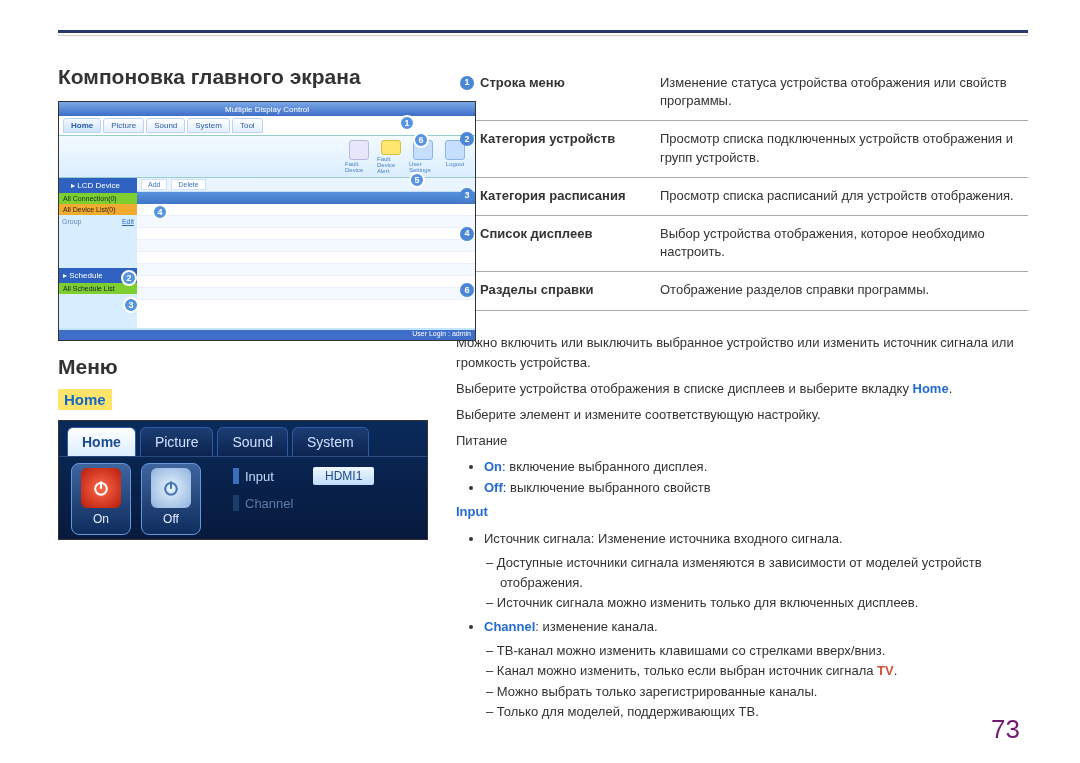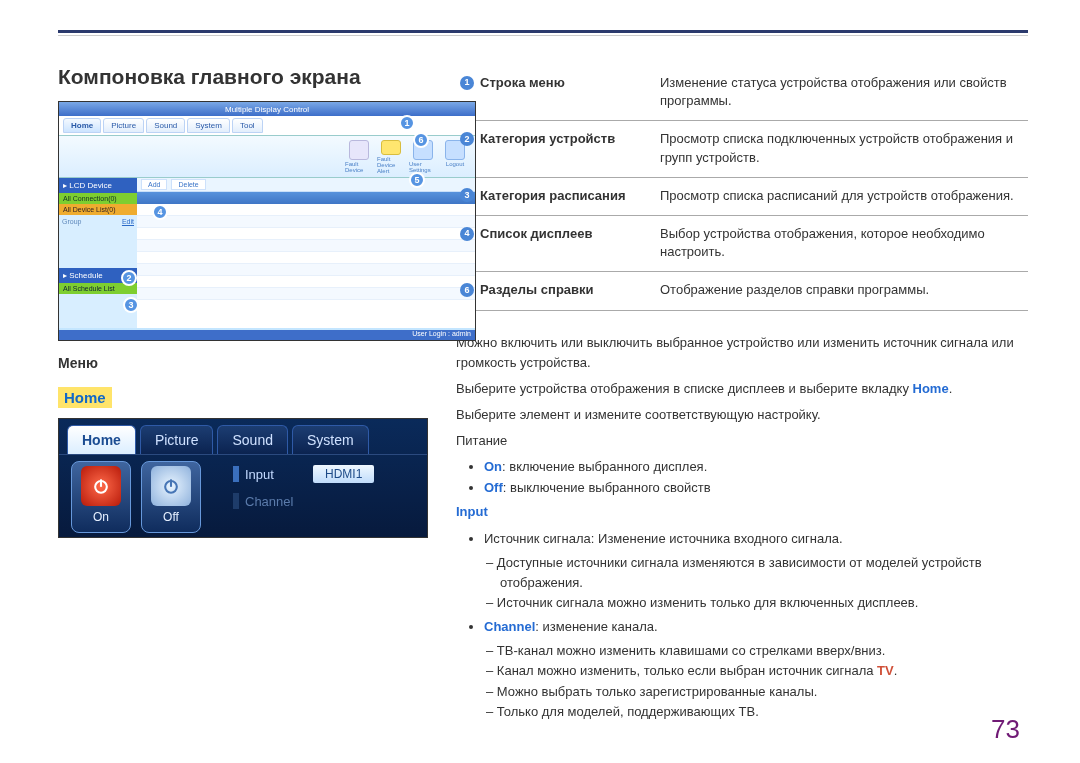--- a/index.html
+++ b/index.html
@@ -33,23 +33,23 @@
   }
   .left-col { width: 370px; flex-shrink:0; }
   .right-col { flex: 1; }
   h1 {
     font-size: 21px;
     font-weight: bold;
     margin: 0 0 12px 0;
     color: #333;
   }
   h2.menu {
-    font-size: 14px;
+    font-size: 21px;
     font-weight: bold;
-    margin: 14px 0 16px 0;
+    margin: 14px 0 10px 0;
   }
   .hl-home {
     display: inline-block;
     background: #ffe46a;
     color: #1268c7;
     font-weight: bold;
     font-size: 15px;
     padding: 2px 6px;
     margin-bottom: 10px;
   }
@@ -98,21 +98,21 @@
     display:flex;
     align-items:center;
     justify-content:flex-end;
     padding: 0 6px;
     gap:4px;
   }
   .s1-tool { width:28px; height:34px; display:flex; flex-direction:column; align-items:center; font-size:6px; color:#4a80c7; }
   .s1-tool-icon { width:20px; height:20px; border-radius:3px; margin-bottom:1px; }
   .s1-body { display:flex; height: calc(100% - 88px); }
   .s1-side { width:78px; display:flex; flex-direction:column; }
-  .s1-side-hdr { background:#2f61c0; color:#fff; padding:3px 4px; font-size:8px; display:flex; justify-content:space-between; align-items:center;}
+  .s1-side-hdr { background:#2f61c0; color:#fff; padding:3px 12px; font-size:8px; display:flex; justify-content:space-between; align-items:center;}
   .s1-side-sub { background:#7ece30; color:#132; padding:2px 4px; font-size:7px; }
   .s1-side-sub2 { background:#efac2f; color:#322; padding:2px 4px; font-size:7px; }
   .s1-side-fill { flex:1; background:#d8eeff; padding:3px; font-size:7px; color:#5f88bb; display:flex; justify-content:space-between;}
   .s1-side-hdr2 { background:#2f61c0; color:#fff; padding:3px 4px; }
   .s1-side-sub3 { background:#7ece30; color:#123; padding:2px 4px; font-size:7px;}
   .s1-side-fill2 { height:34px; background:#d8eeff;}
   .s1-main { flex:1; background:#fff; position:relative; }
   .s1-main-top { height:14px; background:#eaf5ff; border-bottom:1px solid #c9e0f9; display:flex; align-items:center; gap:4px; padding:0 4px; font-size:7px; color:#6c9;}
   .s1-th { background: linear-gradient(#5792dc,#3f76c6); height:12px; }
   .s1-row { height:12px; border-bottom:1px solid #e7f0fb; }

